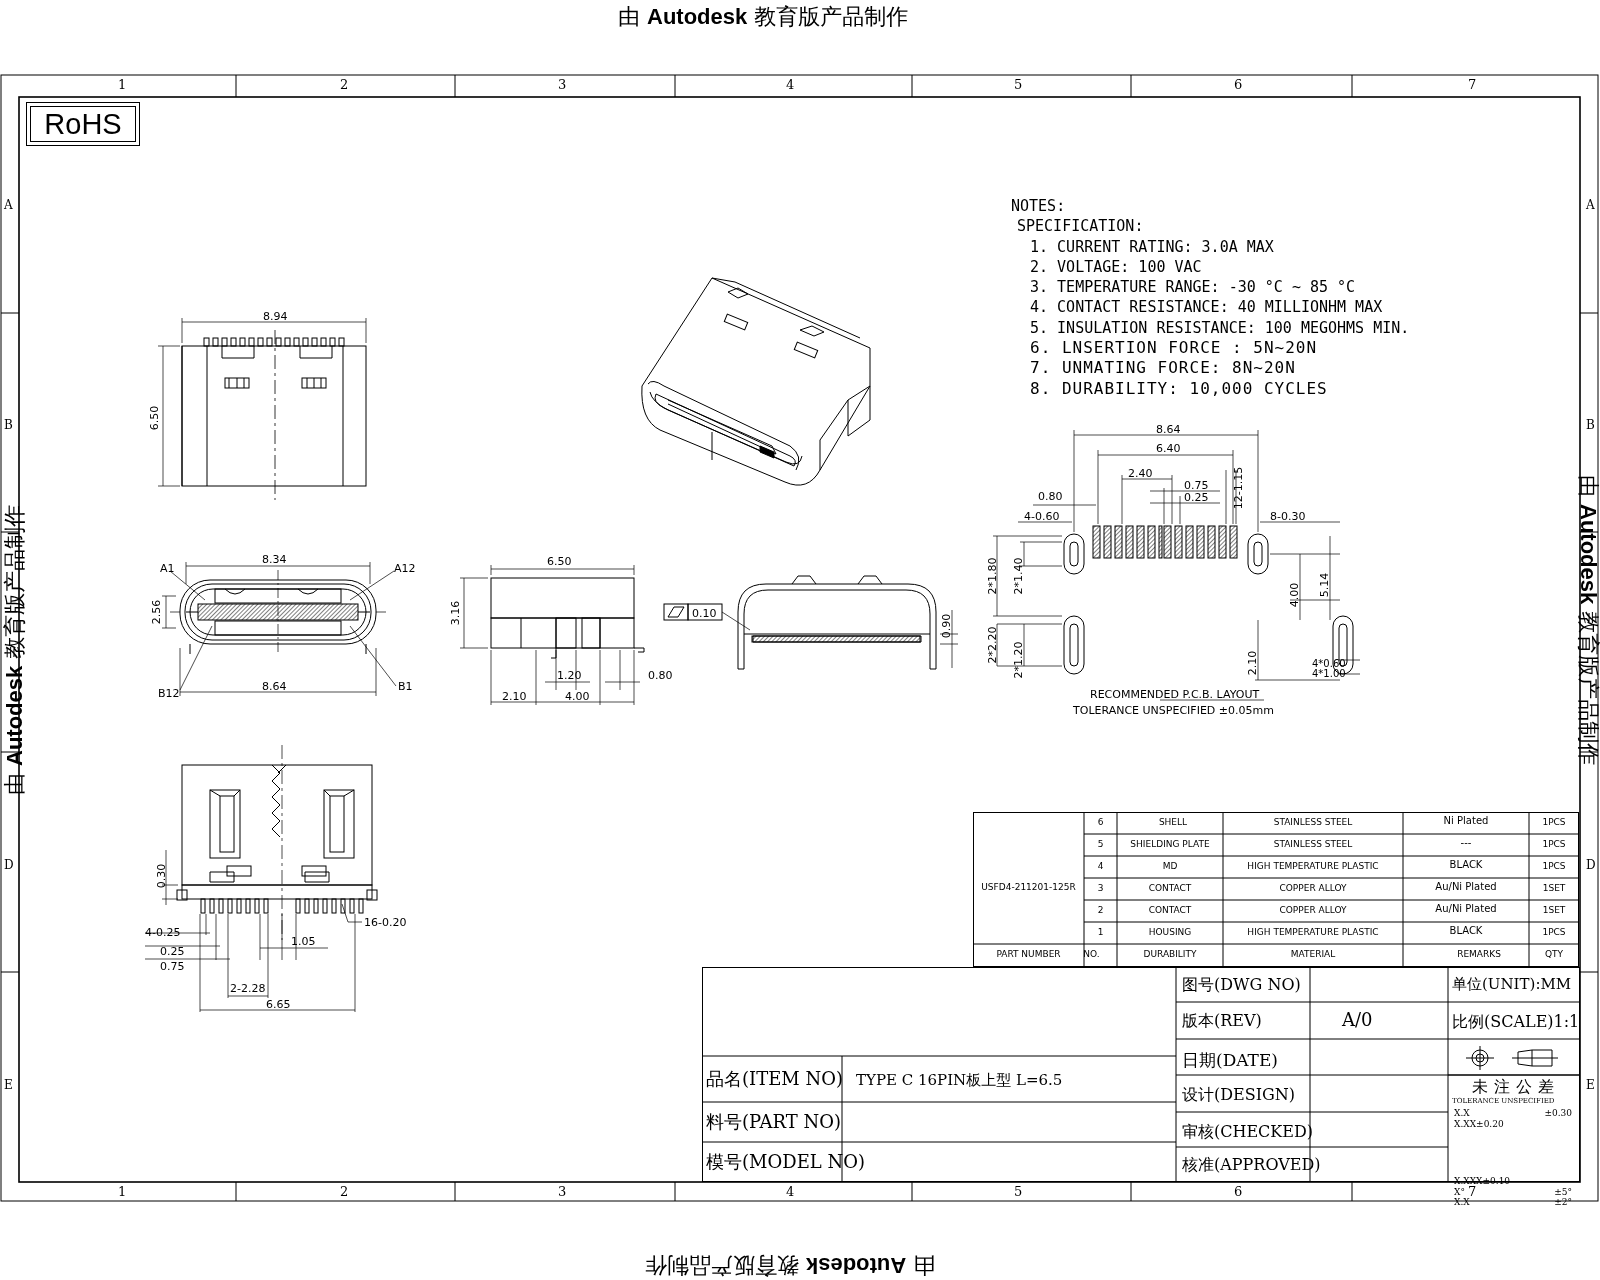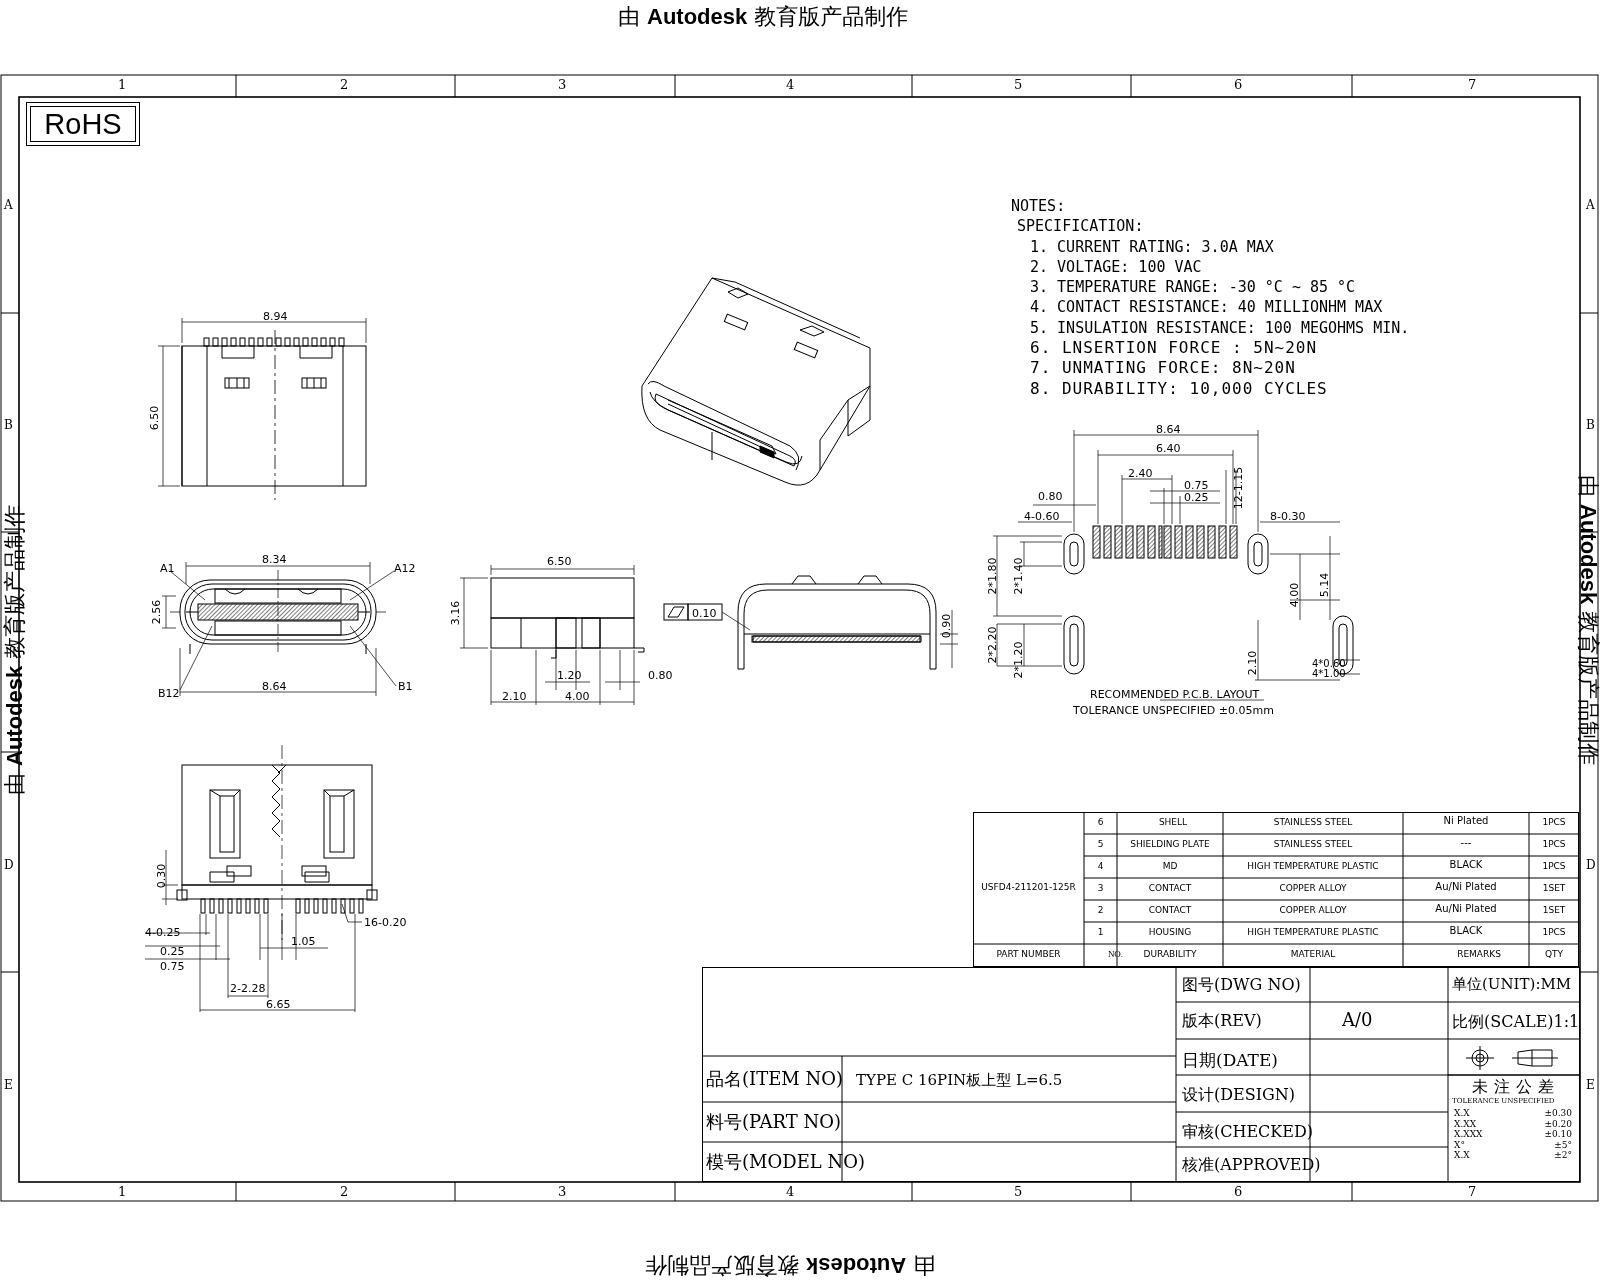--- a/index.html
+++ b/index.html
@@ -480,21 +480,21 @@
   <div class="abs" style="left:111px;top:110px;width:495px;height:22px;">
     <span class="abs" style="left:0;width:33px;text-align:center;top:5px;">1</span>
     <span class="abs" style="left:33px;width:106px;text-align:center;top:5px;">HOUSING</span>
     <span class="abs" style="left:139px;width:180px;text-align:center;top:5px;">HIGH TEMPERATURE PLASTIC</span>
     <span class="abs" style="left:319px;width:126px;text-align:center;top:3px;font-size:10px;">BLACK</span>
     <span class="abs" style="left:445px;width:50px;text-align:center;top:5px;">1PCS</span>
   </div>
 
   <div class="abs" style="left:0;top:132px;width:606px;height:22px;">
     <span class="abs" style="left:0;width:111px;text-align:center;top:5px;">PART NUMBER</span>
-    <span class="abs" style="left:124px;width:37px;text-align:center;top:5px;font-family:Liberation Serif, serif;">NO.</span>
+    <span class="abs" style="left:100px;width:37px;text-align:center;top:5px;">NO.</span>
     <span class="abs" style="left:144px;width:106px;text-align:center;top:5px;">DURABILITY</span>
     <span class="abs" style="left:250px;width:180px;text-align:center;top:5px;">MATERIAL</span>
     <span class="abs" style="left:430px;width:152px;text-align:center;top:5px;">REMARKS</span>
     <span class="abs" style="left:556px;width:50px;text-align:center;top:5px;">QTY</span>
   </div>
 </div>
 
 <div class="abs" style="left:702px;top:967px;width:878px;height:215px;">
   <svg class="abs" style="left:0;top:0;" width="878" height="215">
     <g stroke="#000" fill="none" stroke-width="1">
@@ -558,25 +558,25 @@
     </g>
   </svg>
 
   <div class="abs cn" style="left:770px;top:110px;font-size:16px;letter-spacing:6px;">未注公差</div>
   <div class="abs" style="left:750px;top:130px;font-size:7px;font-family:'DejaVu Serif',serif;">TOLERANCE UNSPECIFIED</div>
   <div class="abs" style="left:752px;top:141px;width:118px;font-size:9px;line-height:10.5px;font-family:'DejaVu Serif',serif;">
     <div style="display:flex;justify-content:space-between;">
         <span>X.X</span>
         <span>±0.30</span>
       </div>
-    <div style="display:flex;justify-content:space-between;">
+    <div style="display:flex;">
         <span>X.XX</span>
         <span>±0.20</span>
       </div>
-    <div style="display:flex;justify-content:space-between;">
+    <div style="display:flex;margin-top:47px;">
         <span>X.XXX</span>
         <span>±0.10</span>
       </div>
     <div style="display:flex;justify-content:space-between;">
         <span>X°</span>
         <span>±5°</span>
       </div>
     <div style="display:flex;justify-content:space-between;">
         <span>X.X</span>
         <span>±2°</span>

